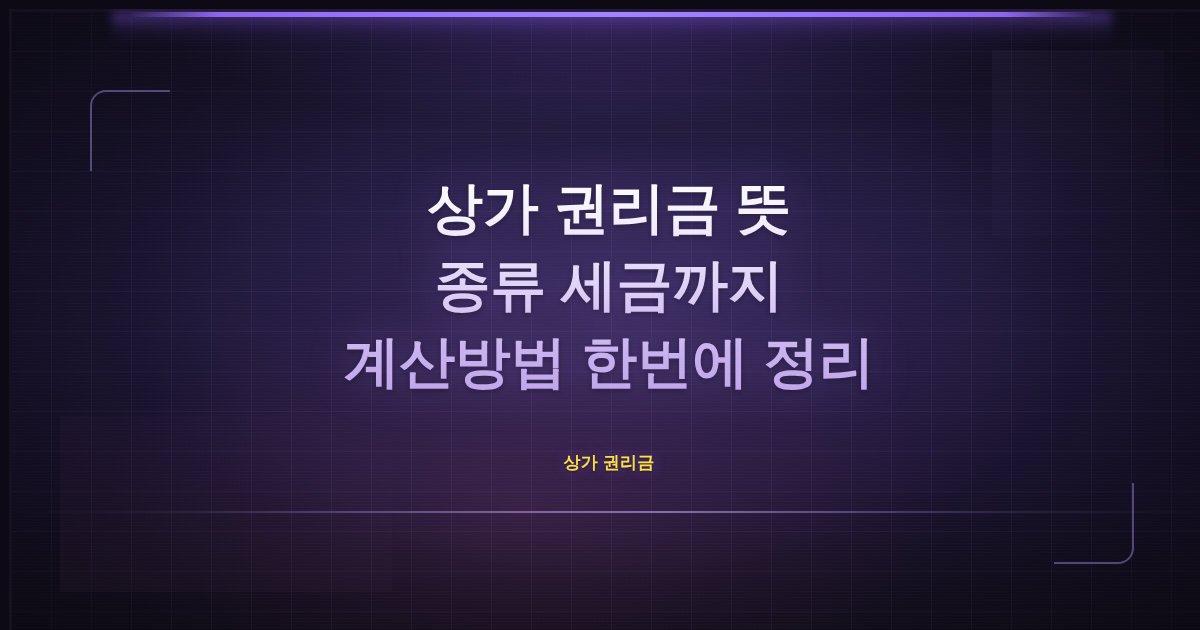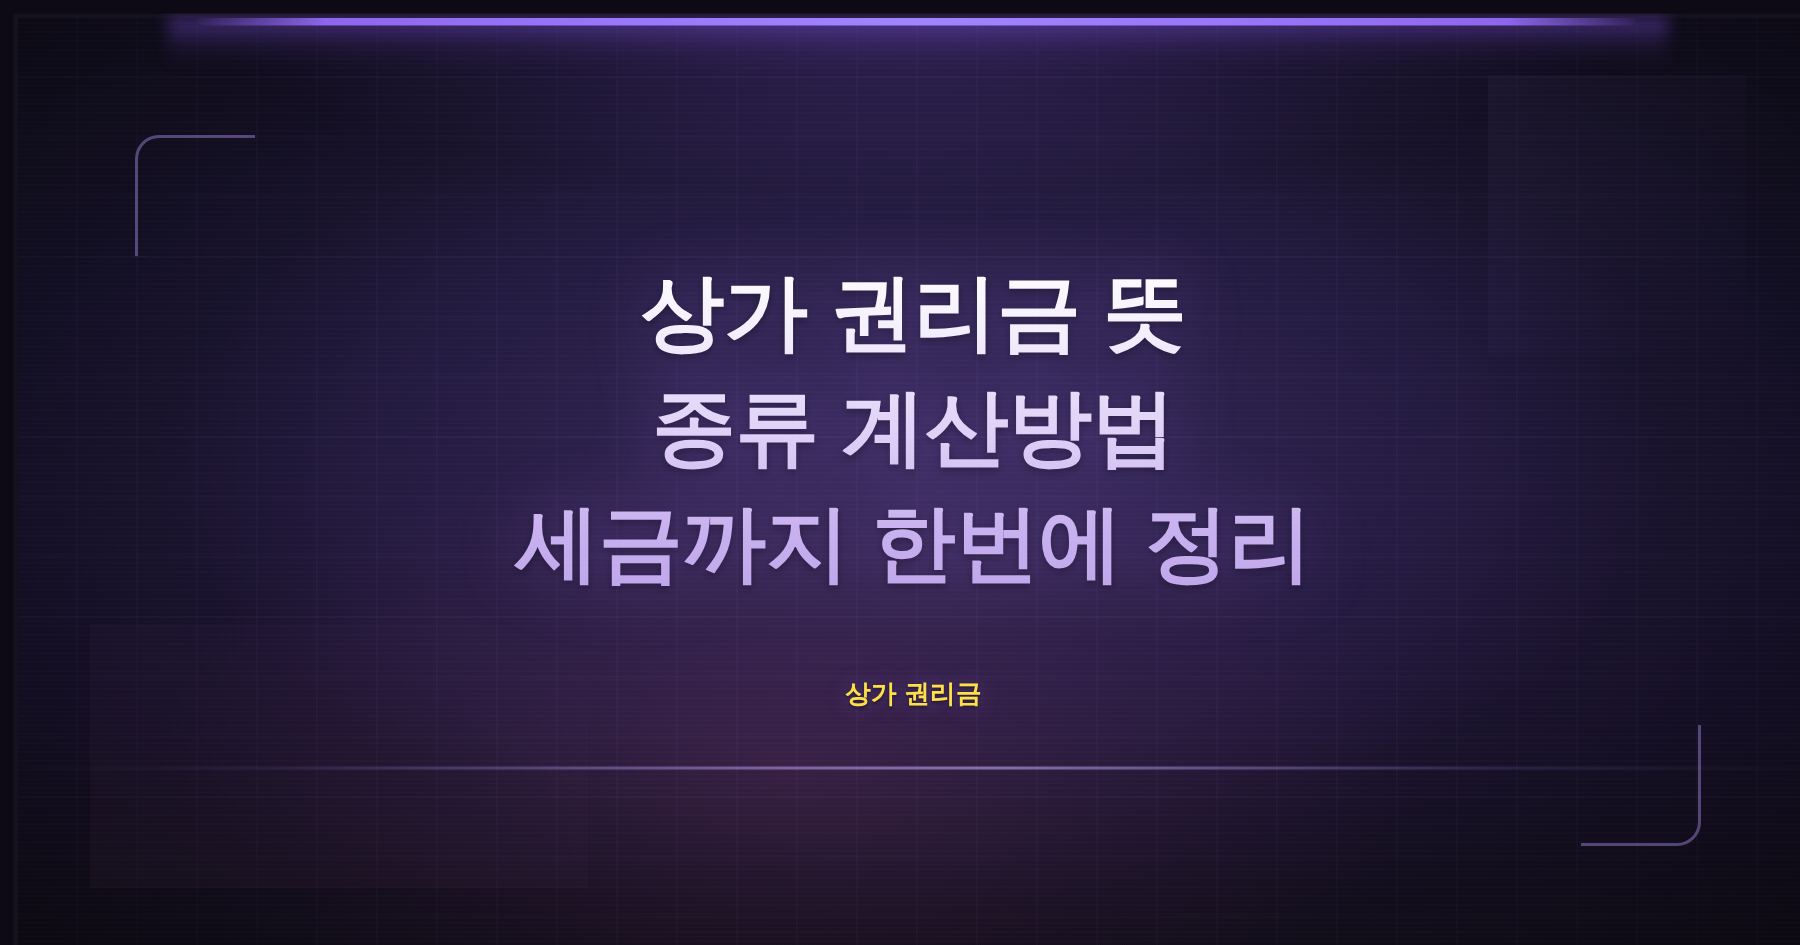--- a/index.html
+++ b/index.html
@@ -214,20 +214,20 @@
   <div id="top-bar-glow"></div>
   <div id="top-bar"></div>
 
   <div class="bracket" id="bracket-tl"></div>
   <div class="bracket" id="bracket-br"></div>
 
   <div id="content">
 
     <h1 id="title">
       <span class="tline">상가 권리금 뜻</span>
-      <span class="tline">종류 계산방법</span>
-      <span class="tline">세금까지 한번에 정리</span>
+      <span class="tline">종류 세금까지</span>
+      <span class="tline">계산방법 한번에 정리</span>
     </h1>
 
     <div id="subtitle">상가 권리금</div>
 
   </div>
 </div>
 
 </body></html>

